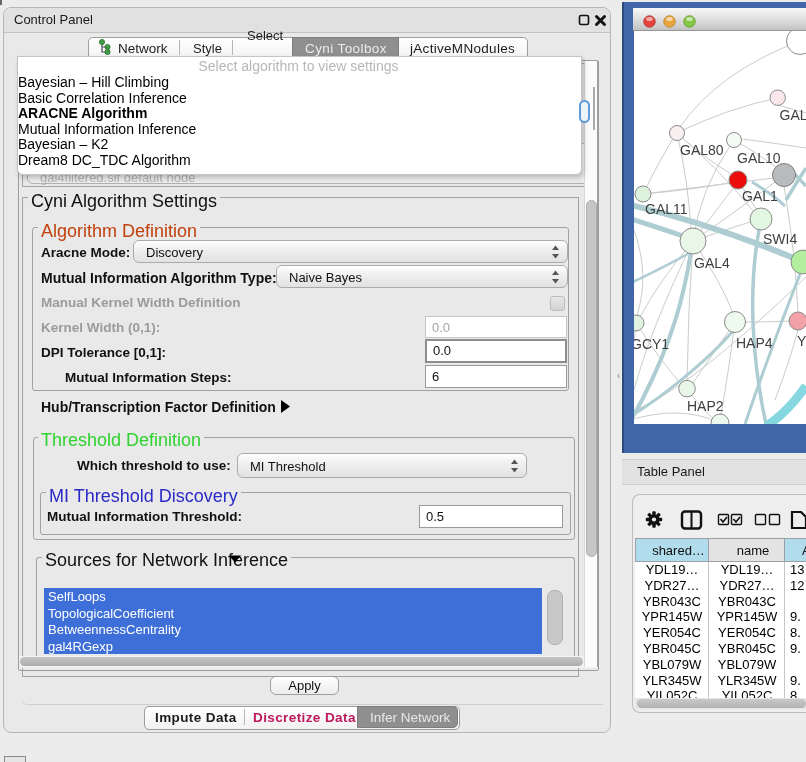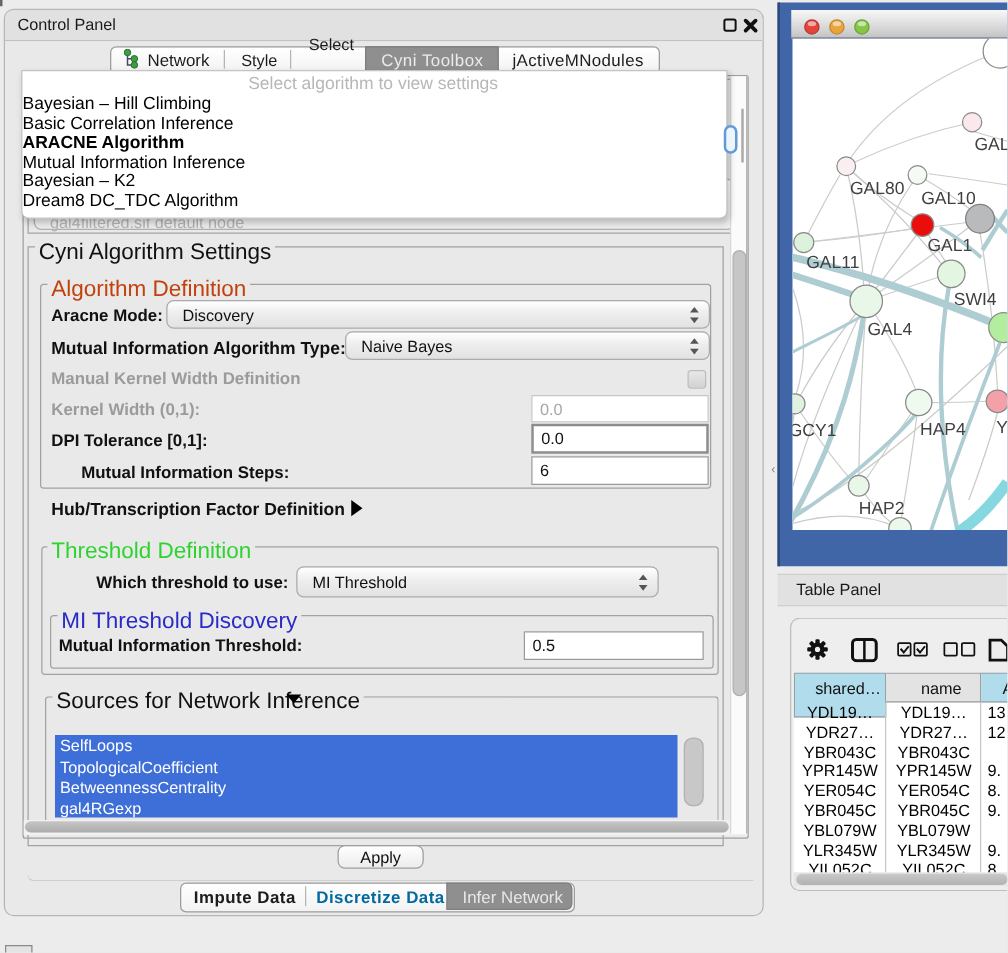--- a/index.html
+++ b/index.html
@@ -128,21 +128,21 @@
 <div class="abs" style="left:586px;top:200px;width:11px;height:357px;background:#c6c6c6;border:1px solid #aeaeae;border-radius:7px;box-sizing:border-box;"></div>
 
 <div class="abs" style="left:22px;top:700px;width:580px;height:4px;border-bottom:1px solid #cfcfcf;border-left:1px solid #d8d8d8;border-radius:0 0 0 6px;"></div>
 
 <div class="abs" style="left:270px;top:676px;width:67px;height:17px;background:linear-gradient(#ffffff,#ececec);border:1px solid #9f9f9f;border-radius:6px;text-align:center;font-size:13px;line-height:17px;color:#111;">Apply</div>
 
 <div class="abs" style="left:144px;top:706px;width:314px;height:22px;background:linear-gradient(#ffffff,#f2f2f2);border:1px solid #9d9d9d;border-radius:5px;"></div>
 <div class="abs" style="left:357px;top:706px;width:101px;height:22px;background:#8f8f8f;border:1px solid #7e7e7e;box-sizing:border-box;border-radius:0 5px 5px 0;"></div>
 <div class="abs" style="left:155px;top:710px;font-size:13.5px;letter-spacing:0.4px;font-weight:bold;color:#1c1c1c;">Impute Data</div>
 <div class="abs" style="left:244px;top:709px;width:1px;height:16px;background:#b5b5b5;"></div>
-<div class="abs" style="left:253px;top:710px;font-size:13.5px;letter-spacing:0.4px;font-weight:bold;color:#0369a1;">Discretize Data</div>
+<div class="abs" style="left:253px;top:710px;font-size:13.5px;letter-spacing:0.4px;font-weight:bold;color:#be185d;">Discretize Data</div>
 <div class="abs" style="left:370px;top:710px;font-size:13.5px;color:#e8e8e8;">Infer Network</div>
 
 <div class="abs" style="left:17px;top:56px;width:563px;height:117px;background:#fff;border:1px solid #c4c4c4;border-radius:0 0 6px 6px;box-shadow:2px 3px 5px rgba(0,0,0,0.22);"></div>
 <div class="abs" style="left:17px;top:58px;width:563px;text-align:center;font-size:14px;color:#b7b7b7;">Select algorithm to view settings</div>
 <div class="abs" style="left:18px;top:75px;font-size:14px;color:#000;line-height:15.6px;">
 Bayesian – Hill Climbing<br>
 Basic Correlation Inference<br>
 <span class="bold">ARACNE Algorithm</span><br>
 Mutual Information Inference<br>
 Bayesian – K2<br>
@@ -271,21 +271,21 @@
     <rect x="86.5" y="4.5" width="10" height="10" rx="1"></rect>
     <rect x="110.5" y="4.5" width="10" height="10" rx="1"></rect>
     <rect x="124.5" y="4.5" width="10" height="10" rx="1"></rect>
   </g>
   <path d="M75.5 9 l2.5 3 l4 -5" stroke="#111" stroke-width="1.6" fill="none"></path>
   <path d="M88.5 9 l2.5 3 l4 -5" stroke="#111" stroke-width="1.6" fill="none"></path>
   <path d="M147 2 h9 l5 5 v11 h-14 z" fill="none" stroke="#111" stroke-width="2.2"></path>
 </svg>
 
 <div class="abs" style="left:635px;top:538px;width:171px;height:160px;background:#fff;overflow:hidden;">
-  <div class="abs" style="left:0;top:0;width:74px;height:36px;background:#b1dcec;border:1px solid #9aa0a4;box-sizing:border-box;text-align:center;font-size:13px;line-height:23px;color:#111;padding-left:13px;box-sizing:border-box;">shared…</div>
+  <div class="abs" style="left:0;top:0;width:74px;height:24px;background:#b1dcec;border:1px solid #9aa0a4;box-sizing:border-box;text-align:center;font-size:13px;line-height:23px;color:#111;padding-left:13px;box-sizing:border-box;">shared…</div>
   <div class="abs" style="left:74px;top:0;width:76px;height:24px;background:#e3e3e3;border:1px solid #9aa0a4;border-left:none;box-sizing:border-box;text-align:center;font-size:13px;line-height:23px;color:#111;padding-left:13px;">name</div>
   <div class="abs" style="left:150px;top:0;width:60px;height:24px;background:#b1dcec;border:1px solid #9aa0a4;border-left:none;box-sizing:border-box;font-size:13px;line-height:23px;color:#111;padding-left:17px;">Av</div>
   <div class="abs" style="left:0;top:24px;width:74px;text-align:center;font-size:13px;line-height:15.8px;color:#000;">
     YDL19…<br>YDR27…<br>YBR043C<br>YPR145W<br>YER054C<br>YBR045C<br>YBL079W<br>YLR345W<br>YIL052C
   </div>
   <div class="abs" style="left:74px;top:24px;width:76px;text-align:center;font-size:13px;line-height:15.8px;color:#000;">
     YDL19…<br>YDR27…<br>YBR043C<br>YPR145W<br>YER054C<br>YBR045C<br>YBL079W<br>YLR345W<br>YIL052C
   </div>
   <div class="abs" style="left:155px;top:24px;width:40px;font-size:13px;line-height:15.8px;color:#000;">
     13<br>12<br><br>9.<br>8.<br>9.<br><br>9.<br>8.

